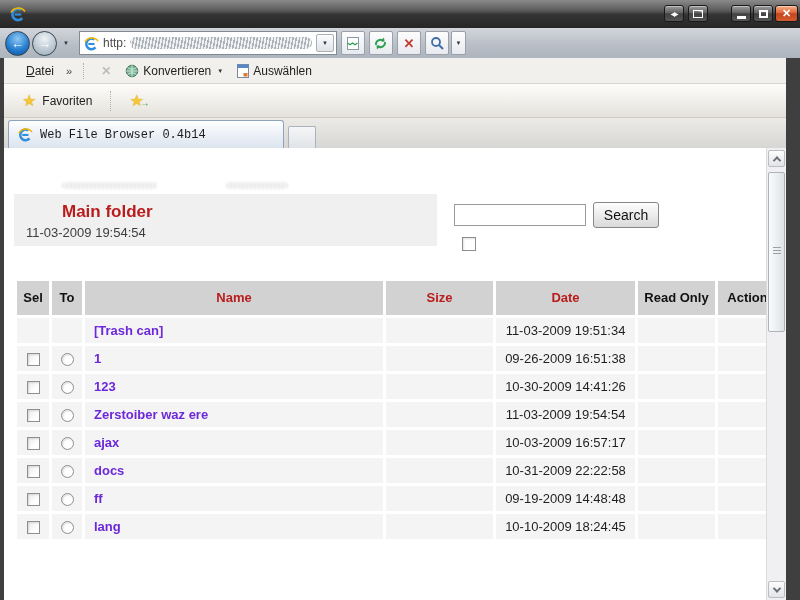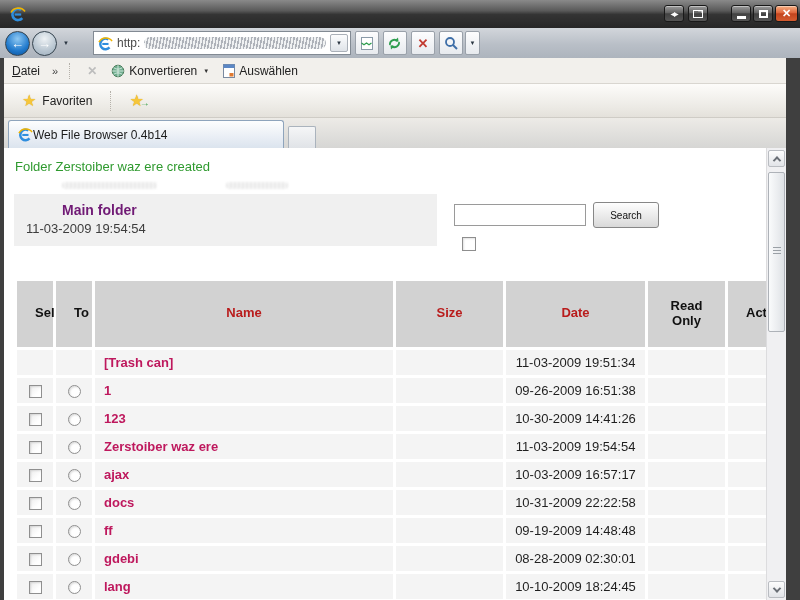--- a/index.html
+++ b/index.html
@@ -30,41 +30,41 @@
   
   .addressbar { position:absolute; top:28px; left:0; width:800px; height:30px;
     background:linear-gradient(#d2d6db,#b9bfc7 55%,#adb4bd);
     display:flex; align-items:center; padding:0 12px 0 5px; }
   .nav-circle { width:25px; height:25px; border-radius:50%; border:1px solid #36444f;
     display:flex; align-items:center; justify-content:center;
     color:#fff; font-size:13px; font-weight:bold; flex:none; }
   .nav-back { background:radial-gradient(circle at 50% 30%, #8ec8f2, #2079cc 60%, #0b4f96); }
   .nav-fwd  { background:radial-gradient(circle at 50% 30%, #eef2f5, #b9c6d1 60%, #9cadbc); margin-left:2px; }
   .caret { font-size:6px; color:#2b3642; margin:0 4px 0 6px; }
-  .addr-field { margin-left:20px; width:258px; height:24px; background:#fff;
+  .addr-field { margin-left:6px; width:258px; height:24px; background:#fff;
     border:1px solid #828a93; display:flex; align-items:center; padding:2px 2px 2px 4px; flex:none; }
   .proto { font-size:12px; color:#4a4a4a; margin-left:4px; }
   .scribble { flex:1; height:12px; margin:0 4px; border-radius:6px; opacity:.8;
     background:repeating-linear-gradient(100deg,#9aa0a8 0 1.5px,#eceef0 1.5px 3.2px);
     filter:blur(.7px); }
   .field-caret-btn { width:18px; height:18px; border:1px solid #aab0b8; border-radius:2px;
     background:linear-gradient(#fcfdfe,#dfe3e8); display:flex; align-items:center; justify-content:center; flex:none; }
   .addr-btn { width:24px; height:24px; margin-left:4px; border:1px solid #9aa1aa; border-radius:2px;
     background:linear-gradient(#fdfdfe,#e7eaee); display:flex; align-items:center; justify-content:center; flex:none; }
   .stop-x { color:#c23a30; font-weight:bold; font-size:13px; }
   .search-field { margin-left:8px; flex:1; height:24px; background:#fff; border:1px solid #828a93;
     display:flex; align-items:center; padding-left:4px; gap:5px; font-size:12px; color:#1e1e1e; }
   .mag-btn { width:24px; height:24px; margin-left:4px; border:1px solid #9aa1aa; border-radius:2px;
     background:linear-gradient(#fdfdfe,#e7eaee); display:flex; align-items:center; justify-content:center; flex:none; }
   .mag-caret { width:15px; height:24px; margin-left:2px; border:1px solid #9aa1aa; border-radius:2px;
     background:linear-gradient(#fdfdfe,#e7eaee); display:flex; align-items:center; justify-content:center; flex:none; }
 
   
   .menubar { position:absolute; top:58px; left:4px; width:782px; height:26px; background:#f2f0ec;
-    border-bottom:1px solid #d9d6d0; display:flex; align-items:center; font-size:12px; color:#222; padding-left:0; }
+    border-bottom:1px solid #d9d6d0; display:flex; align-items:center; font-size:12px; color:#222; padding-left:14px; }
   .menu-item { padding:3px 8px; display:inline-block; }
   .menu-datei::first-letter { text-decoration:underline; }
   .menu-sep { width:1px; height:16px; border-left:1px dotted #b5b1aa; margin:0 7px; }
   .menu-chevron { font-size:11px; color:#444; margin:0 4px; }
   .menu-x { color:#bdbdbd; font-weight:bold; font-size:12px; margin:0 10px; }
   .menu-group { display:flex; align-items:center; gap:4px; padding:2px 4px; }
   .dd-caret { font-size:6px; color:#333; margin:0 6px 0 2px; }
 
   
   .favbar { position:absolute; top:84px; left:4px; width:782px; height:34px;
@@ -75,57 +75,57 @@
   .fav-sep { width:1px; height:20px; border-left:1px dotted #b5b1aa; margin:0 10px; }
   .addfav { position:relative; display:inline-block; }
   .addfav .arrow { position:absolute; right:-6px; bottom:1px; color:#3aa04a; font-size:10px; font-weight:bold; }
 
   
   .tabbar { position:absolute; top:118px; left:4px; width:782px; height:30px;
     background:linear-gradient(#edebe7,#d6d6d4); }
   .tab-active { position:absolute; left:4px; bottom:0; width:276px; height:28px;
     background:linear-gradient(#fdfefe,#e9eef5 60%,#dbe4ee);
     border:1px solid #8ea4bc; border-bottom:none; border-radius:3px 3px 0 0;
-    display:flex; align-items:center; padding-left:9px; font-size:12px; color:#1c1c1c; }
+    display:flex; align-items:center; padding-left:9px; gap:7px; font-size:12px; color:#1c1c1c;font-family:Liberation Mono, monospace; }
   .tab-stub { position:absolute; left:284px; bottom:0; width:28px; height:22px;
     background:linear-gradient(#f5f6f7,#e0e3e7); border:1px solid #aab3bd; border-bottom:none;
     border-radius:2px 2px 0 0; }
 
   
   .content { position:absolute; top:148px; left:4px; width:782px; height:452px; background:#fff; overflow:hidden; }
   .msg { position:absolute; left:11px; top:11px; font-size:13px; color:#2f9a2f; }
   .smudge { position:absolute; height:7px; border-radius:4px; opacity:.18; filter:blur(1px);
     background:repeating-linear-gradient(95deg,#777 0 2px,#ddd 2px 4px); }
   .panel { position:absolute; left:10px; top:46px; width:423px; height:52px; background:#f0f0f0; padding:8px 12px; }
-  .panel-title { font-size:14px; font-weight:bold; color:#701a75;padding-left:36px; }
+  .panel-title { font-size:17px; font-weight:bold; color:#b91c1c;padding-left:36px; }
   .panel-time { font-size:13px; color:#3d3d3d; margin-top:3px; }
   .filter-input { position:absolute; left:450px; top:56px; width:132px; height:22px;
     border:1px solid #9a9a9a; font-size:13px; padding:2px 4px; font-family:"Liberation Sans",sans-serif; }
   .search-btn { position:absolute; left:589px; top:54px; width:66px; height:26px;
-    border:1px solid #878787; border-radius:3px; font-size:10px; color:#111;
+    border:1px solid #878787; border-radius:3px; font-size:14px; color:#111;
     background:linear-gradient(#fefefe,#ececec 50%,#d9d9d9); font-family:"Liberation Sans",sans-serif; }
   .regex-check { position:absolute; left:458px; top:89px; width:14px; height:14px;
     border:1px solid #8e8e8e; background:#fff; box-shadow:inset 1px 1px 2px rgba(0,0,0,.12); }
   .regex-label { position:absolute; left:481px; top:88px; font-size:14px; color:#1c1c1c; }
 
   
   table.files { position:absolute; left:10px; top:130px; width:744px;
     border-collapse:separate; border-spacing:3px; table-layout:fixed; }
   .files th { background:#d2d2d2; height:34px; font-size:13px; font-weight:bold; color:#111;
-    text-align:center; line-height:1.15; padding:18px;margin-left:28px; }
+    text-align:center; line-height:1.15; padding:2px;margin-left:28px; }
   .files th.sort { color:#b91c1c; }
   .files th:nth-child(1){width:32px} .files th:nth-child(2){width:30px}
   .files th:nth-child(3){width:298px} .files th:nth-child(4){width:107px}
   .files th:nth-child(5){width:139px} .files th:nth-child(6){width:77px}
   .files th:nth-child(7){width:59px}
   .files td { background:#f4f4f4; height:25px; font-size:13px; vertical-align:middle; }
   .files td.c-sel, .files td.c-to { text-align:center; }
   .files td.c-name { padding-left:9px; }
   .files td.c-date { text-align:center; color:#1f1f1f; }
-  a.flink { color:#be185d; font-weight:bold; text-decoration:none; }
+  a.flink { color:#6d28d9; font-weight:bold; text-decoration:none; }
   .checkbox { display:inline-block; width:13px; height:13px; border:1px solid #8f8f8f;
     background:linear-gradient(135deg,#ececec,#fff 70%); box-shadow:inset 1px 1px 2px rgba(0,0,0,.12); vertical-align:middle; }
   .radio { display:inline-block; width:13px; height:13px; border:1px solid #8f8f8f; border-radius:50%;
     background:#fff; box-shadow:inset 1px 1px 2px rgba(0,0,0,.15); vertical-align:middle; }
 
   
   .scrollbar { position:absolute; right:0; top:0; width:20px; height:452px; background:#f0f0f2;
     border-left:1px solid #dcdcde; }
   .sb-btn { position:absolute; left:1px; width:17px; height:17px; border:1px solid #b9bcc1; border-radius:2px;
     background:linear-gradient(#fdfdfd,#e2e4e8); display:flex; align-items:center; justify-content:center; }
@@ -261,21 +261,20 @@
         <circle cx="8" cy="8.5" r="5.6" fill="none" stroke="#2f8ede" stroke-width="2.6" stroke-dasharray="25 11" transform="rotate(40 8 8.5)"></circle>
         <rect x="4.6" y="7.4" width="6.6" height="2.2" fill="#2f8ede"></rect>
         <path d="M1 6.5 C4 0.8, 12 0.8, 15 5.5" fill="none" stroke="#f0b400" stroke-width="1.6"></path>
       </svg>
       <span>Web File Browser 0.4b14</span>
     </div>
     <div class="tab-stub"></div>
   </div>
 
   <div class="content">
-    <div class="msg">Folder Zerstoiber waz ere created</div>
     <div class="smudge" style="left:58px; top:34px; width:95px;"></div>
     <div class="smudge" style="left:222px; top:34px; width:62px;"></div>
 
     <div class="panel">
       <div class="panel-title">Main folder</div>
       <div class="panel-time">11-03-2009 19:54:54</div>
     </div>
 
     <input class="filter-input" type="text" value="" style="">
     <button class="search-btn">Search</button>
@@ -357,29 +356,20 @@
   <tr>
     <td class="c-sel"><span class="checkbox"></span></td>
     <td class="c-to"><span class="radio"></span></td>
     <td class="c-name"><a class="flink" href="#">ff</a></td>
     <td class="c-size"></td>
     <td class="c-date">09-19-2009 14:48:48</td>
     <td class="c-ro"></td>
     <td class="c-action"></td>
   </tr>
 
-  <tr>
-    <td class="c-sel"><span class="checkbox"></span></td>
-    <td class="c-to"><span class="radio"></span></td>
-    <td class="c-name"><a class="flink" href="#">gdebi</a></td>
-    <td class="c-size"></td>
-    <td class="c-date">08-28-2009 02:30:01</td>
-    <td class="c-ro"></td>
-    <td class="c-action"></td>
-  </tr>
 
   <tr>
     <td class="c-sel"><span class="checkbox"></span></td>
     <td class="c-to"><span class="radio"></span></td>
     <td class="c-name"><a class="flink" href="#">lang</a></td>
     <td class="c-size"></td>
     <td class="c-date">10-10-2009 18:24:45</td>
     <td class="c-ro"></td>
     <td class="c-action"></td>
   </tr>

